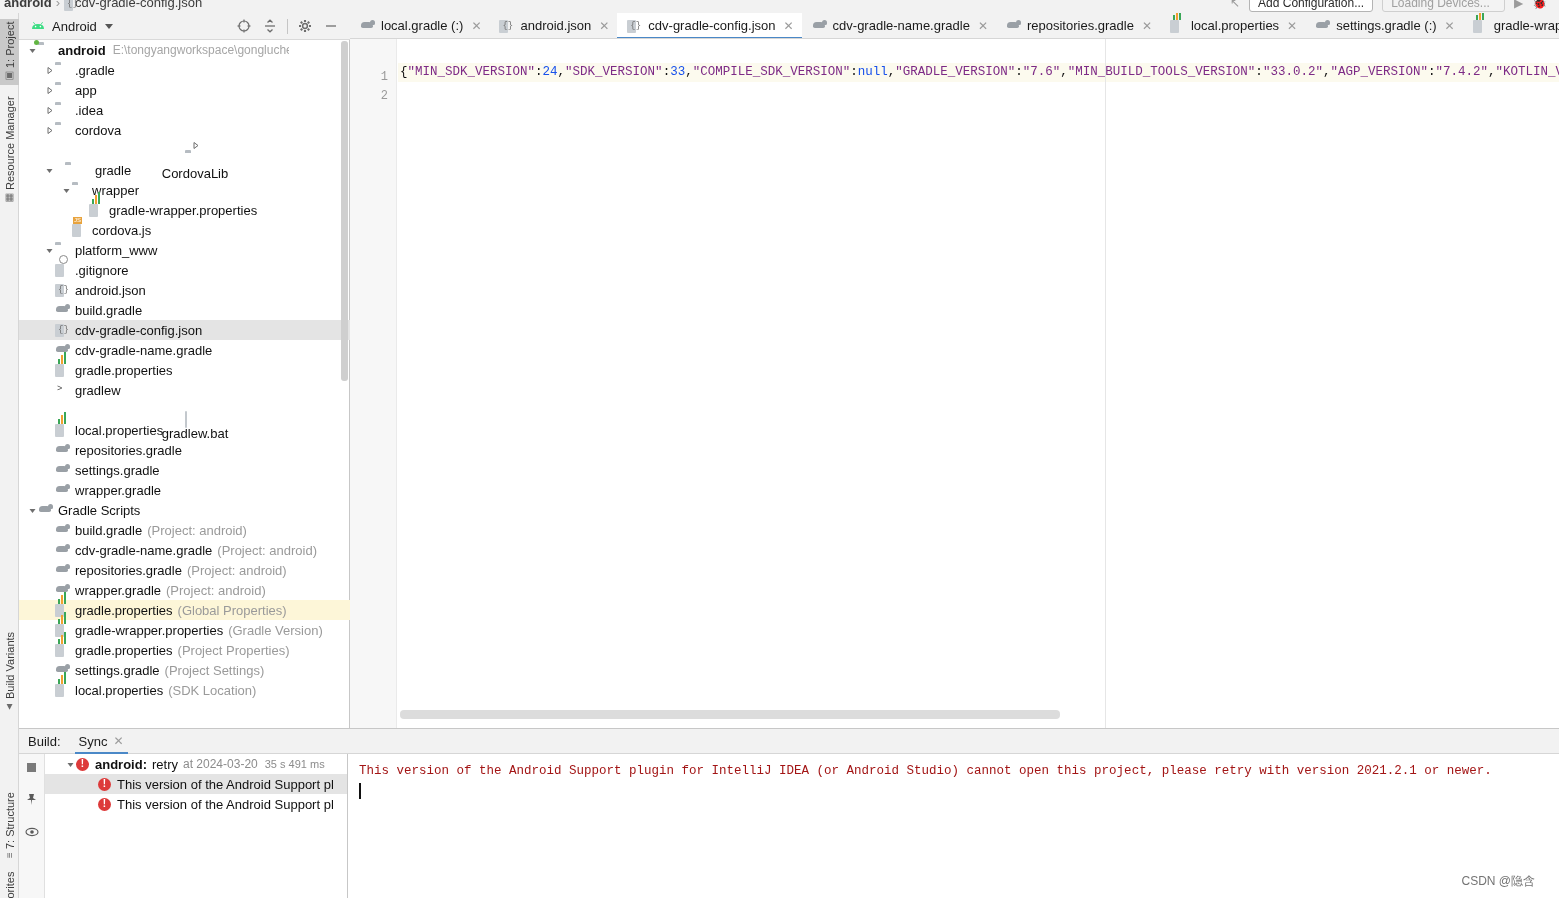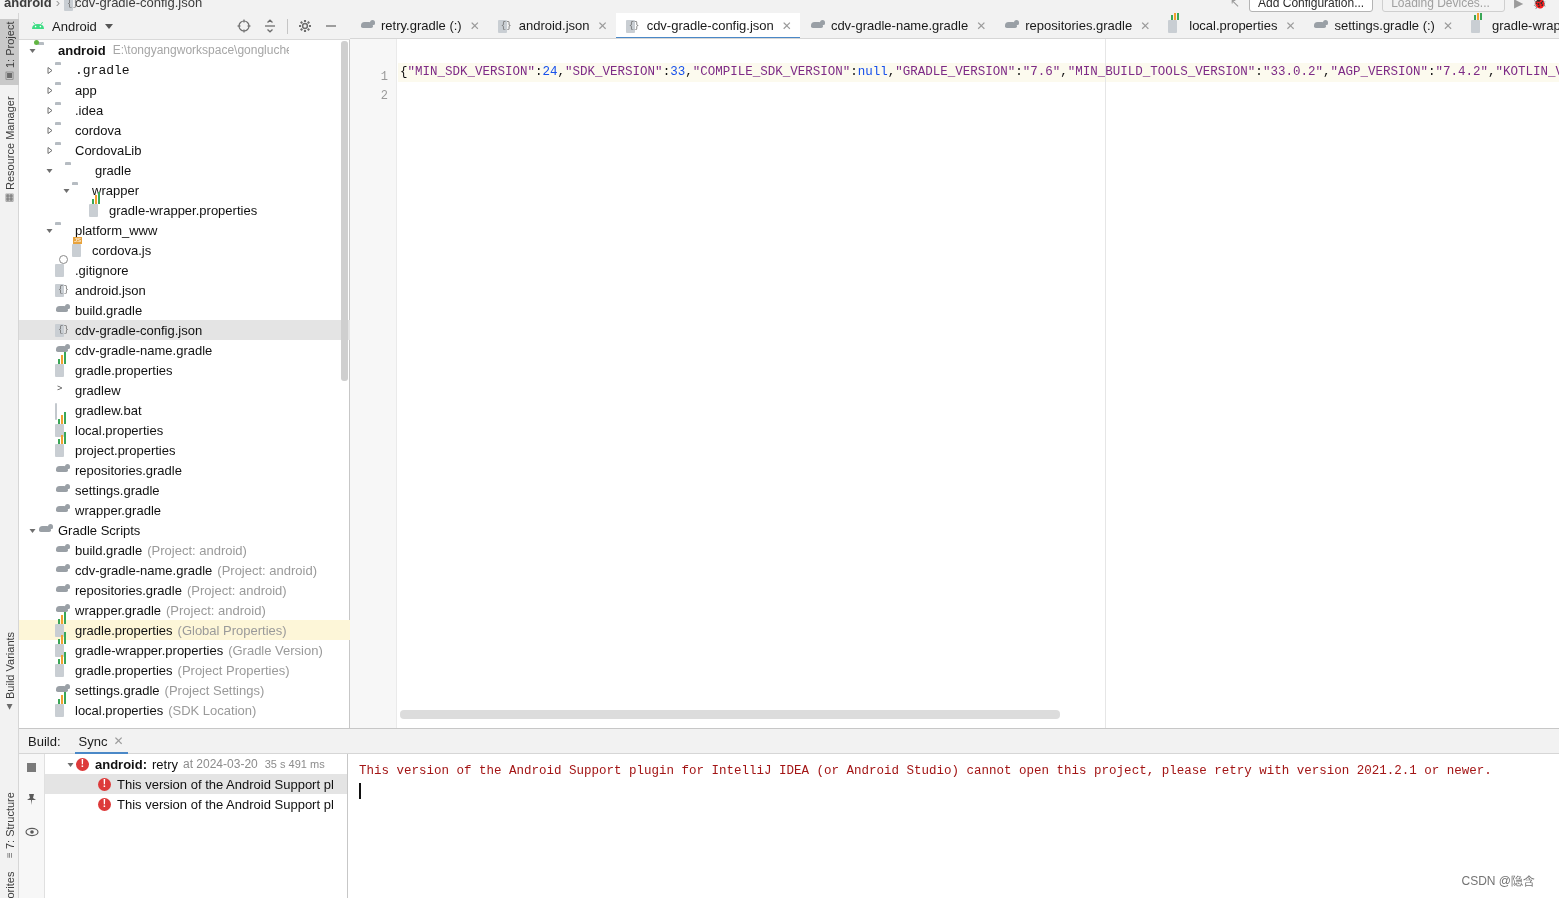--- a/index.html
+++ b/index.html
@@ -370,21 +370,21 @@
         <div class="trow" style="padding-left: 8px;">
           <span class="tarrow">
             <svg width="9" height="9" viewBox="0 0 9 9">
               <path d="M1.5 3 L7.5 3 L4.5 7 Z" fill="#6e6e6e"></path>
             </svg>
           </span>
           <span class="tico"><span class="ic-module"></span></span>
           <span class="tlabel" style="font-weight: bold;">android</span>
           <span class="tpath">E:\tongyangworkspace\gongluchenfuhe\f</span>
         </div>
-        <div class="trow" style="padding-left: 25px; font-family: Liberation Mono, monospace;">
+        <div class="trow" style="padding-left: 25px;">
           <span class="tarrow">
             <svg width="9" height="9" viewBox="0 0 9 9">
               <path d="M3 1.5 L3 7.5 L7 4.5 Z" fill="none" stroke="#6e6e6e" stroke-width="1"></path>
             </svg>
           </span>
           <span class="tico"><span class="ic-folder"></span></span>
           <span class="tlabel">.gradle</span>
         </div>
         <div class="trow" style="padding-left: 25px;">
           <span class="tarrow">
@@ -406,21 +406,21 @@
         </div>
         <div class="trow" style="padding-left: 25px;">
           <span class="tarrow">
             <svg width="9" height="9" viewBox="0 0 9 9">
               <path d="M3 1.5 L3 7.5 L7 4.5 Z" fill="none" stroke="#6e6e6e" stroke-width="1"></path>
             </svg>
           </span>
           <span class="tico"><span class="ic-folder"></span></span>
           <span class="tlabel">cordova</span>
         </div>
-        <div class="trow" style="padding-left: 25px;">
+        <div class="trow" style="padding-left: 25px; flex-direction: column;">
           <span class="tarrow">
             <svg width="9" height="9" viewBox="0 0 9 9">
               <path d="M3 1.5 L3 7.5 L7 4.5 Z" fill="none" stroke="#6e6e6e" stroke-width="1"></path>
             </svg>
           </span>
           <span class="tico"><span class="ic-folder"></span></span>
           <span class="tlabel">CordovaLib</span>
         </div>
         <div class="trow" style="padding-left: 25px; gap: 10px;">
           <span class="tarrow">
@@ -438,34 +438,34 @@
             </svg>
           </span>
           <span class="tico"><span class="ic-folder"></span></span>
           <span class="tlabel">wrapper</span>
         </div>
         <div class="trow" style="padding-left: 59px;">
           <span class="tarrow"></span>
           <span class="tico"><span class="ic-props"><i></i><i></i><i></i></span></span>
           <span class="tlabel">gradle-wrapper.properties</span>
         </div>
+        <div class="trow" style="padding-left: 42px;">
+          <span class="tarrow"></span>
+          <span class="tico"><span class="ic-js"></span></span>
+          <span class="tlabel">cordova.js</span>
+        </div>
         <div class="trow" style="padding-left: 25px;">
           <span class="tarrow">
             <svg width="9" height="9" viewBox="0 0 9 9">
               <path d="M1.5 3 L7.5 3 L4.5 7 Z" fill="#6e6e6e"></path>
             </svg>
           </span>
           <span class="tico"><span class="ic-folder"></span></span>
           <span class="tlabel">platform_www</span>
         </div>
-        <div class="trow" style="padding-left: 42px;">
-          <span class="tarrow"></span>
-          <span class="tico"><span class="ic-js"></span></span>
-          <span class="tlabel">cordova.js</span>
-        </div>
         <div class="trow" style="padding-left: 25px;">
           <span class="tarrow"></span>
           <span class="tico"><span class="ic-git"></span></span>
           <span class="tlabel">.gitignore</span>
         </div>
         <div class="trow" style="padding-left: 25px;">
           <span class="tarrow"></span>
           <span class="tico"><span class="ic-json"></span></span>
           <span class="tlabel">android.json</span>
         </div>
@@ -487,34 +487,29 @@
         <div class="trow" style="padding-left: 25px;">
           <span class="tarrow"></span>
           <span class="tico"><span class="ic-props"><i></i><i></i><i></i></span></span>
           <span class="tlabel">gradle.properties</span>
         </div>
         <div class="trow" style="padding-left: 25px;">
           <span class="tarrow"></span>
           <span class="tico"><span class="ic-sh"></span></span>
           <span class="tlabel">gradlew</span>
         </div>
-        <div class="trow" style="padding-left: 25px;">
+        <div class="trow" style="padding-left: 25px; flex-direction: column;">
           <span class="tarrow"></span>
           <span class="tico"><span class="ic-txt"></span></span>
           <span class="tlabel">gradlew.bat</span>
         </div>
         <div class="trow" style="padding-left: 25px;">
           <span class="tarrow"></span>
           <span class="tico"><span class="ic-props"><i></i><i></i><i></i></span></span>
           <span class="tlabel">local.properties</span>
-        </div>
-        <div class="trow" style="padding-left: 25px;">
-          <span class="tarrow"></span>
-          <span class="tico"><span class="ic-props"><i></i><i></i><i></i></span></span>
-          <span class="tlabel">project.properties</span>
         </div>
         <div class="trow" style="padding-left: 25px;">
           <span class="tarrow"></span>
           <span class="tico"><span class="ic-gradle"></span></span>
           <span class="tlabel">repositories.gradle</span>
         </div>
         <div class="trow" style="padding-left: 25px;">
           <span class="tarrow"></span>
           <span class="tico"><span class="ic-gradle"></span></span>
           <span class="tlabel">settings.gradle</span>
@@ -588,21 +583,21 @@
           <span class="tsub">(SDK Location)</span>
         </div>
       </div>
     <div class="p-scroll"></div>
   </div>
 
   <div class="editor">
     <div class="tabbar" id="editor-tabs">
         <div class="etab">
           <span class="tico" style="margin-right: 0px;"><span class="ic-gradle"></span></span>
-          <span>retry.gradle (:)</span>
+          <span>local.gradle (:)</span>
           <span class="x">✕</span>
         </div>
         <div class="etab">
           <span class="tico" style="margin-right: 0px;"><span class="ic-json"></span></span>
           <span>android.json</span>
           <span class="x">✕</span>
         </div>
         <div class="etab active">
           <span class="tico" style="margin-right: 0px;"><span class="ic-json"></span></span>
           <span>cdv-gradle-config.json</span>

